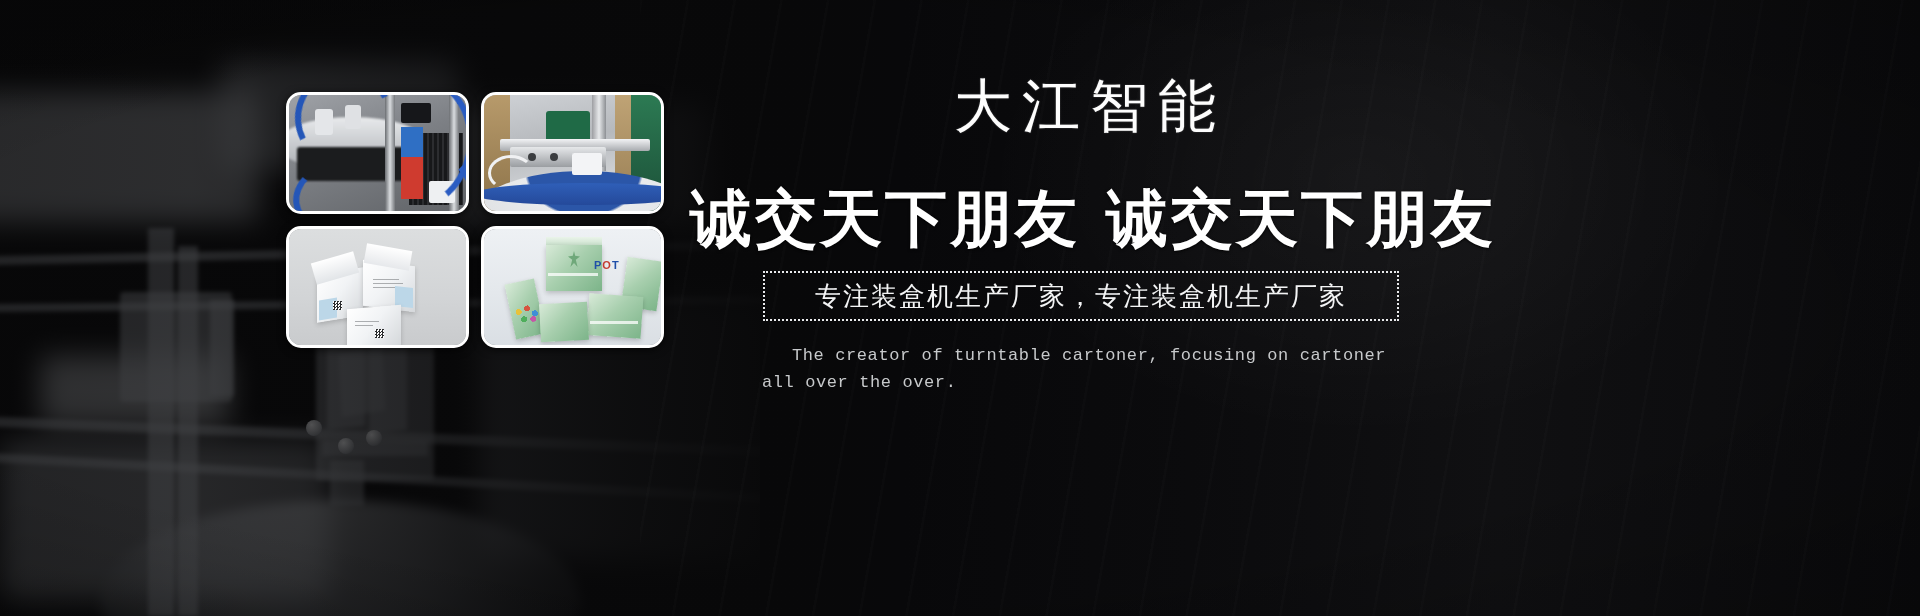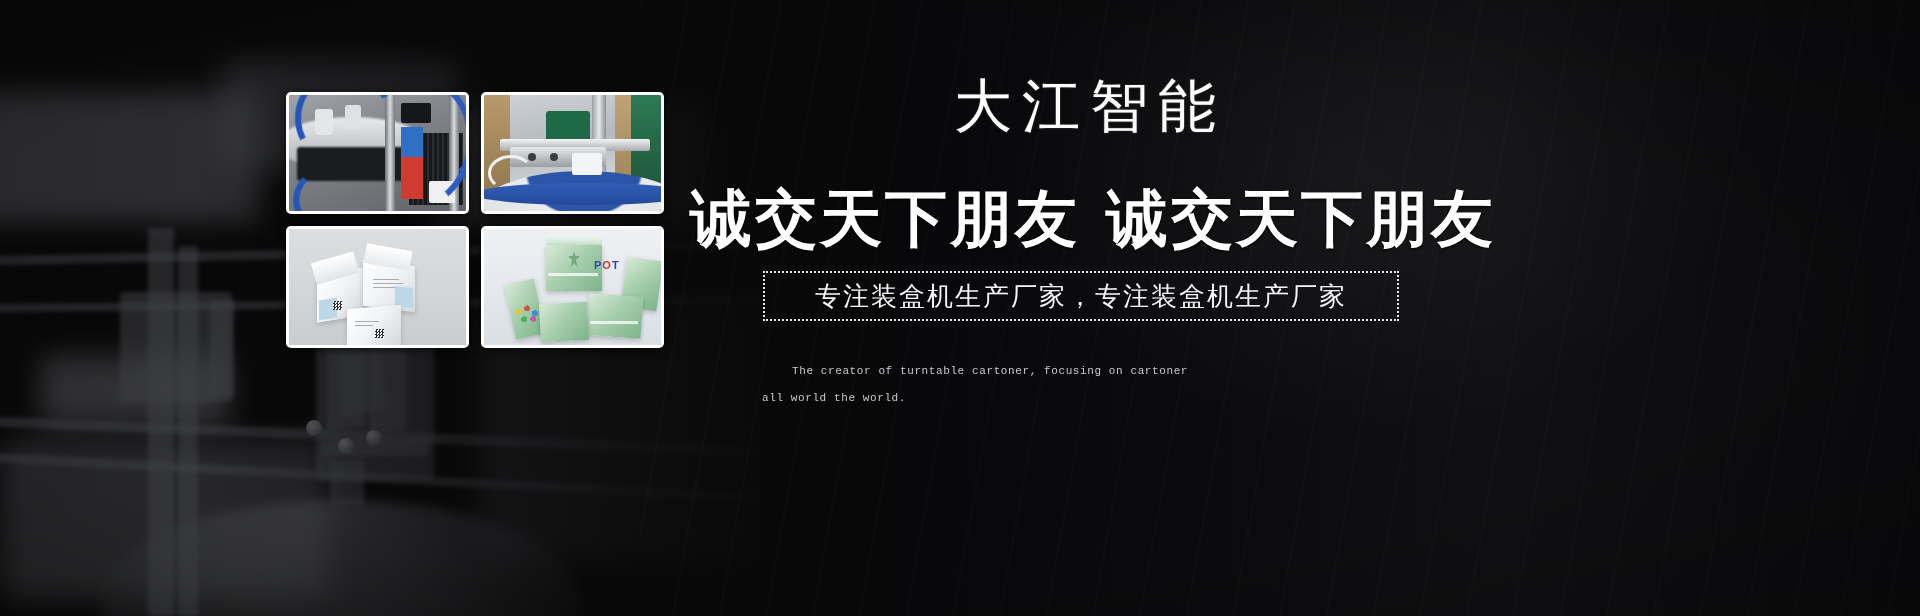--- a/index.html
+++ b/index.html
@@ -153,21 +153,21 @@
     left: 286px; top: 92px;
     width: 378px; height: 258px;
     display: grid;
     grid-template-columns: 183px 183px;
     grid-template-rows: 122px 122px;
     gap: 12px 12px;
   }
   .thumb {
     position: relative;
     border: 3px solid #ffffff;
-    border-radius: 5px;
+    border-radius: 15px;
     overflow: hidden;
     box-shadow: 0 2px 9px rgba(0,0,0,0.7);
     background: #8f9296;
   }
   .thumb .inner { position: absolute; left:0; top:0; right:0; bottom:0; overflow:hidden; }
 
   
   .t1 .inner { background: linear-gradient(160deg,#9fa2a7 0%,#7d8085 45%,#606367 100%); }
   .t1 .disc-top { position:absolute; left:-12px; top:22px; width:150px; height:54px;
     background: linear-gradient(180deg,#e8eaec,#a9acb1); border-radius:50%; filter: blur(1px); }
@@ -314,24 +314,24 @@
   .tagline-box .txt {
     font-family: "Liberation Serif", "DejaVu Serif", serif;
     font-size: 26px;
     color: #f3f4f5;
     letter-spacing: 2px;
     white-space: nowrap;
   }
 
   .en-block {
     position: absolute;
-    left: 72px; top: 358px;
+    left: 72px; top: 342px;
     width: 650px;
     font-family: "Liberation Mono", "DejaVu Sans Mono", monospace;
-    font-size: 11px;
+    font-size: 17px;
     line-height: 27px;
     color: #c7c9cb;
     letter-spacing: 0.6px;
   }
   .en-block .l1 { text-indent: 30px; }
 </style>
 </head>
 <body>
 
 <div id="banner">
@@ -457,18 +457,18 @@
     <div class="headline">
       <span>诚交天下朋友</span><span class="gap"></span><span>诚交天下朋友</span>
     </div>
 
     <div class="tagline-box">
       <span class="txt">专注装盒机生产厂家，专注装盒机生产厂家</span>
     </div>
 
     <div class="en-block">
       <div class="l1">The creator of turntable cartoner, focusing on cartoner</div>
-      <div>all world the world.</div>
+      <div>all over the over.</div>
     </div>
 
   </div>
 
 </div>
 
 </body></html>

